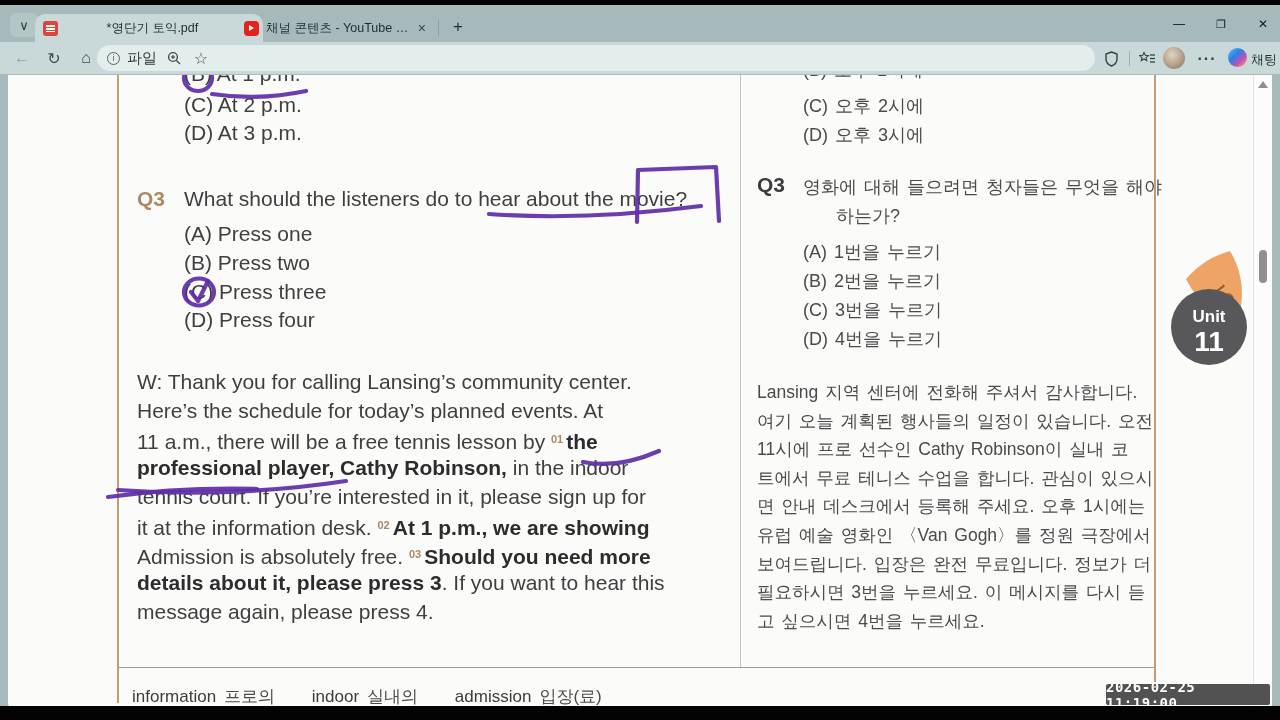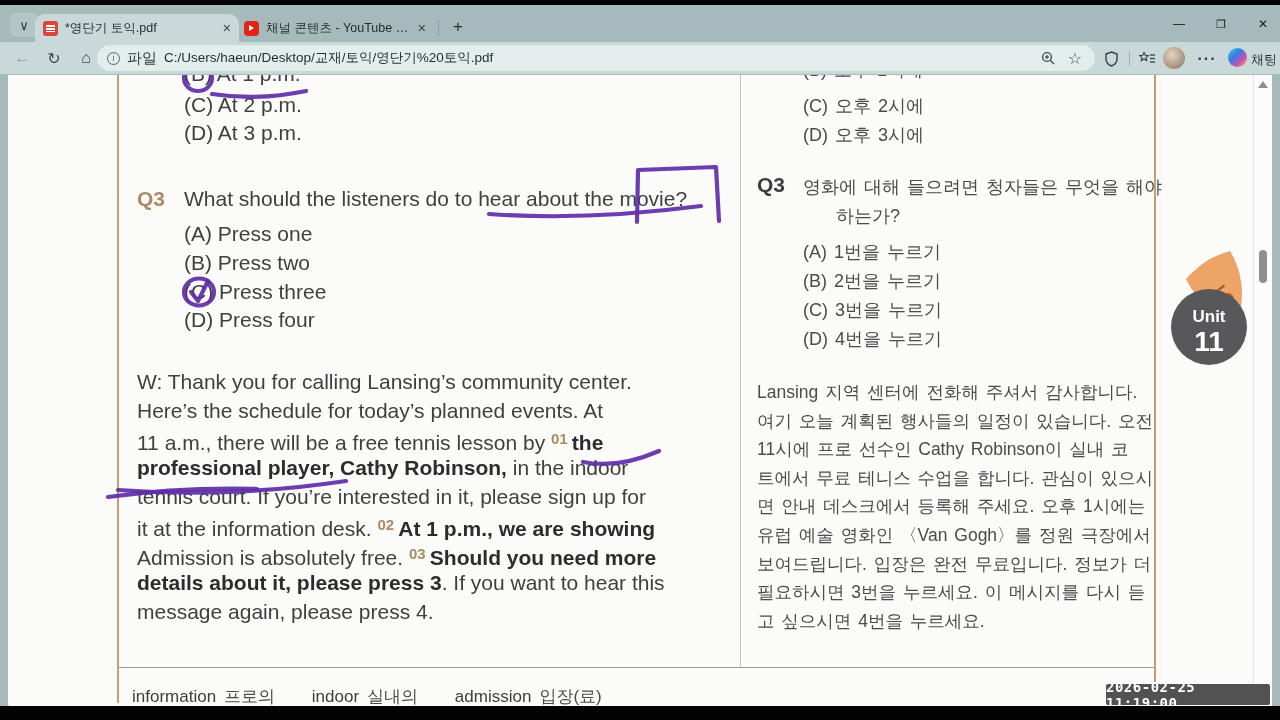--- a/index.html
+++ b/index.html
@@ -11,21 +11,21 @@
   .screen{position:relative;width:1280px;height:720px;background:var(--frame);overflow:hidden;}
   .strip{position:absolute;left:0;right:0;background:#030303;z-index:40;}
   .strip.top{top:0;height:5px;}
   .strip.bottom{bottom:0;height:14px;}
 
   
   .tabbar{position:absolute;top:5px;left:0;right:0;height:37px;background:var(--frame);z-index:30;}
   .tab-search{position:absolute;left:10px;top:8px;width:28px;height:24px;border-radius:6px;background:#b3c5c5;
     display:flex;align-items:center;justify-content:center;font-size:13px;color:#27393a;cursor:pointer;}
   .tab{position:absolute;top:9px;height:28px;display:flex;align-items:center;padding:0 8px;gap:7px;}
-  .tab.active{left:35px;width:204px;background:var(--toolbar);border-radius:10px 10px 0 0;}
+  .tab.active{left:35px;width:228px;background:var(--toolbar);border-radius:10px 10px 0 0;text-align:center;}
   .tab.inactive{left:236px;width:198px;}
   .tab .title{flex:1;font-size:12.5px;color:#1c2d2d;white-space:nowrap;overflow:hidden;text-overflow:ellipsis;}
   .tab .close{font-size:14px;color:#354545;cursor:pointer;line-height:1;}
   .favicon-pdf{width:15px;height:15px;border-radius:3px;background:#d8463c;flex:0 0 auto;
     display:flex;align-items:center;justify-content:center;}
   .favicon-pdf i{display:block;width:9px;height:7px;
     background:repeating-linear-gradient(#fff 0 1.5px,transparent 1.5px 3px);}
   .favicon-yt{width:15px;height:15px;border-radius:4px;background:#e62117;flex:0 0 auto;
     display:flex;align-items:center;justify-content:center;}
   .favicon-yt i{display:block;width:0;height:0;border-left:5px solid #fff;border-top:3.5px solid transparent;border-bottom:3.5px solid transparent;}
@@ -61,21 +61,21 @@
   .page{position:absolute;left:8px;right:8px;top:0;bottom:6px;background:var(--page);
     border-radius:0 0 12px 12px;overflow:hidden;}
   .canvas{position:absolute;left:-8px;top:-75px;width:1016px;height:720px;}
   .vline{position:absolute;background:#c69d72;width:2px;}
   .vline.mid{background:#c3c3c3;width:1px;}
   .hline{position:absolute;background:#9c9c9c;height:1px;}
 
   .eng{font-size:21px;color:#3f3f3f;white-space:nowrap;position:absolute;}
   .eng .b,.b{font-weight:bold;color:#2c2c2c;}
   .eng .i,.i{font-style:italic;}
-  .sup{font-weight:bold;color:var(--accent_tan);font-size:15px;vertical-align:6px;}
+  .sup{font-weight:bold;color:var(--accent_tan);font-size:11px;vertical-align:6px;}
   .qlabel{position:absolute;font-size:21px;font-weight:bold;color:var(--accent_tan);}
   .qlabel.dark{color:#3c3c3c;}
   .opt{position:absolute;font-size:21px;color:#3f3f3f;white-space:nowrap;}
   .kor{position:absolute;font-size:18px;color:#4b4b4b;white-space:nowrap;word-spacing:2px;}
   .kor-par{font-size:17.5px;}
   .tline{height:28.7px;line-height:28.7px;}
   .kline{height:28.6px;line-height:28.6px;}
 
   .vocab{position:absolute;left:132px;top:685px;font-size:17px;color:#3d3d3d;white-space:nowrap;}
   .vocab .w{margin-right:8px;}
@@ -132,21 +132,20 @@
   </div>
 
   <div class="toolbar">
     <div class="navbtn disabled" style="left:8px">←</div>
     <div class="navbtn" style="left:40px">↻</div>
     <div class="navbtn" style="left:72px">⌂</div>
 
     <div class="urlpill">
       <i class="info-ic">i</i>
       <span class="scheme">파일</span>
-      <span class="url">C:/Users/haeun/Desktop/교재/토익/영단기%20토익.pdf</span>
       <span class="pill-ic">
         <svg width="15" height="15" viewBox="0 0 15 15">
             <circle cx="6" cy="6" r="4.4" fill="none" stroke="#3d4f50" stroke-width="1.4"></circle>
             <line x1="9.4" y1="9.4" x2="13" y2="13" stroke="#3d4f50" stroke-width="1.4"></line>
             <line x1="4" y1="6" x2="8" y2="6" stroke="#3d4f50" stroke-width="1.2"></line>
             <line x1="6" y1="4" x2="6" y2="8" stroke="#3d4f50" stroke-width="1.2"></line>
           </svg>
       </span>
       <span class="pill-ic" style="font-size:16px">☆</span>
     </div>

